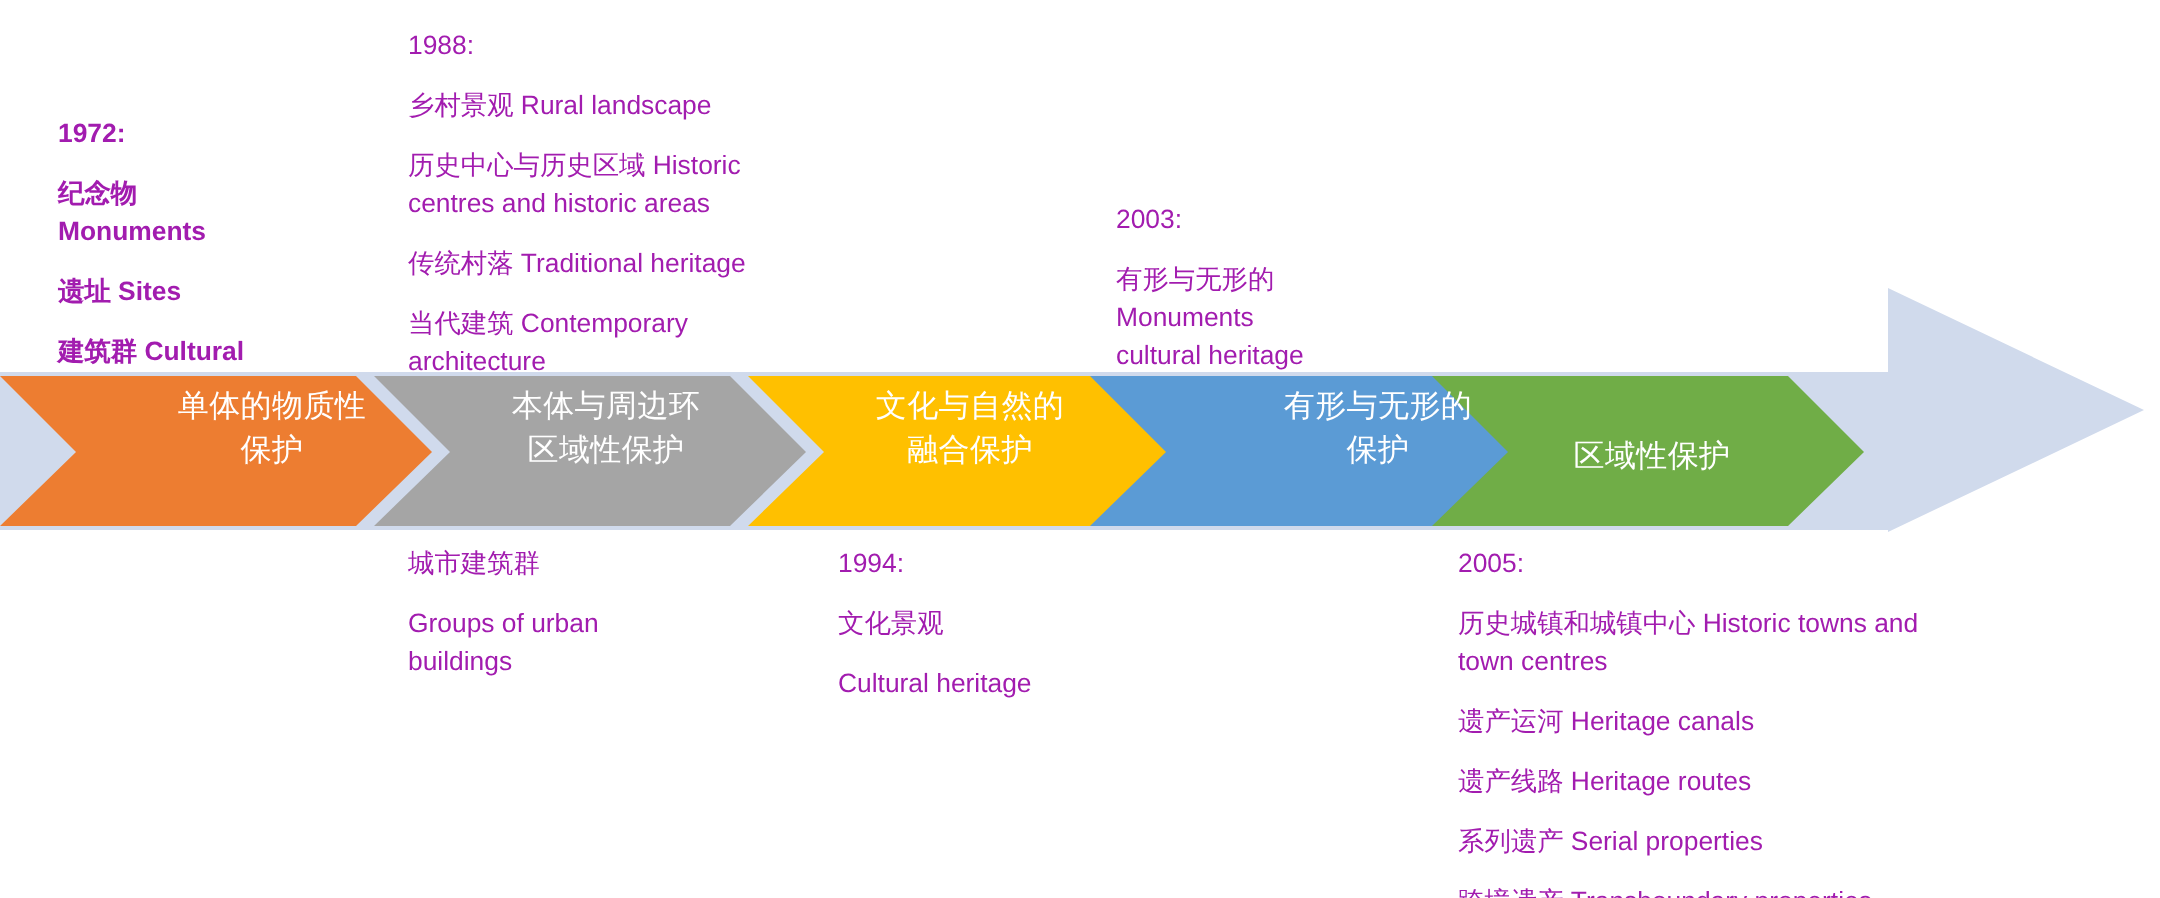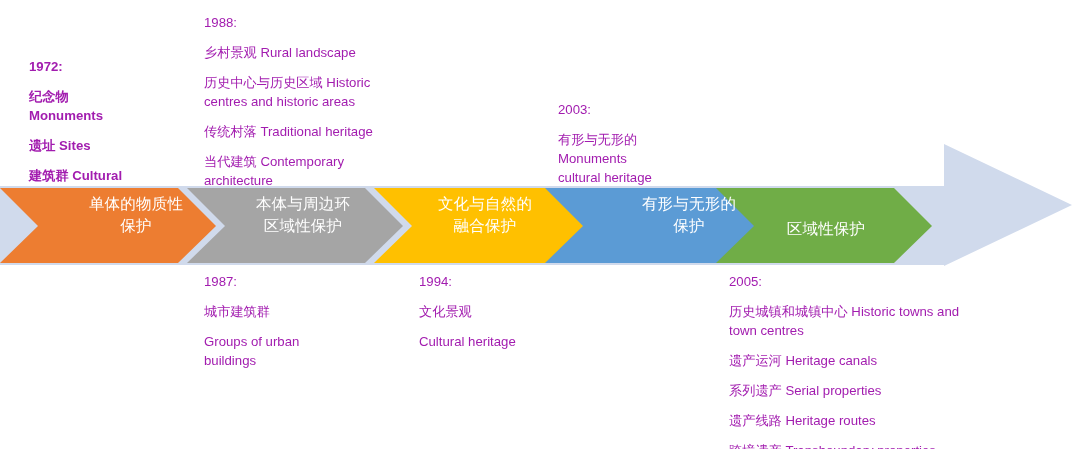--- a/index.html
+++ b/index.html
@@ -124,35 +124,34 @@
   </div>
 
   <div class="note compact" style="left:558px; top:100px; width:180px;">
     <span class="yr">2003:</span>
     <span class="ln">有形与无形的</span>
     <span class="ln">Monuments</span>
     <span class="ln">cultural heritage</span>
   </div>
 
   <div class="note" style="left:204px; top:272px; width:180px;">
-    <span class="yr">1987:</span>
     <span class="ln">城市建筑群</span>
     <span class="ln">Groups of urban
 buildings</span>
   </div>
 
   <div class="note" style="left:419px; top:272px; width:180px;">
     <span class="yr">1994:</span>
     <span class="ln">文化景观</span>
     <span class="ln">Cultural heritage</span>
   </div>
 
   <div class="note" style="left:729px; top:272px; width:330px;">
     <span class="yr">2005:</span>
     <span class="ln">历史城镇和城镇中心 Historic towns and
 town centres</span>
     <span class="ln">遗产运河 Heritage canals</span>
+    <span class="ln">遗产线路 Heritage routes</span>
     <span class="ln">系列遗产 Serial properties</span>
-    <span class="ln">遗产线路 Heritage routes</span>
     <span class="ln">跨境遗产 Transboundary properties</span>
   </div>
 
 </div>
 
 </body></html>

